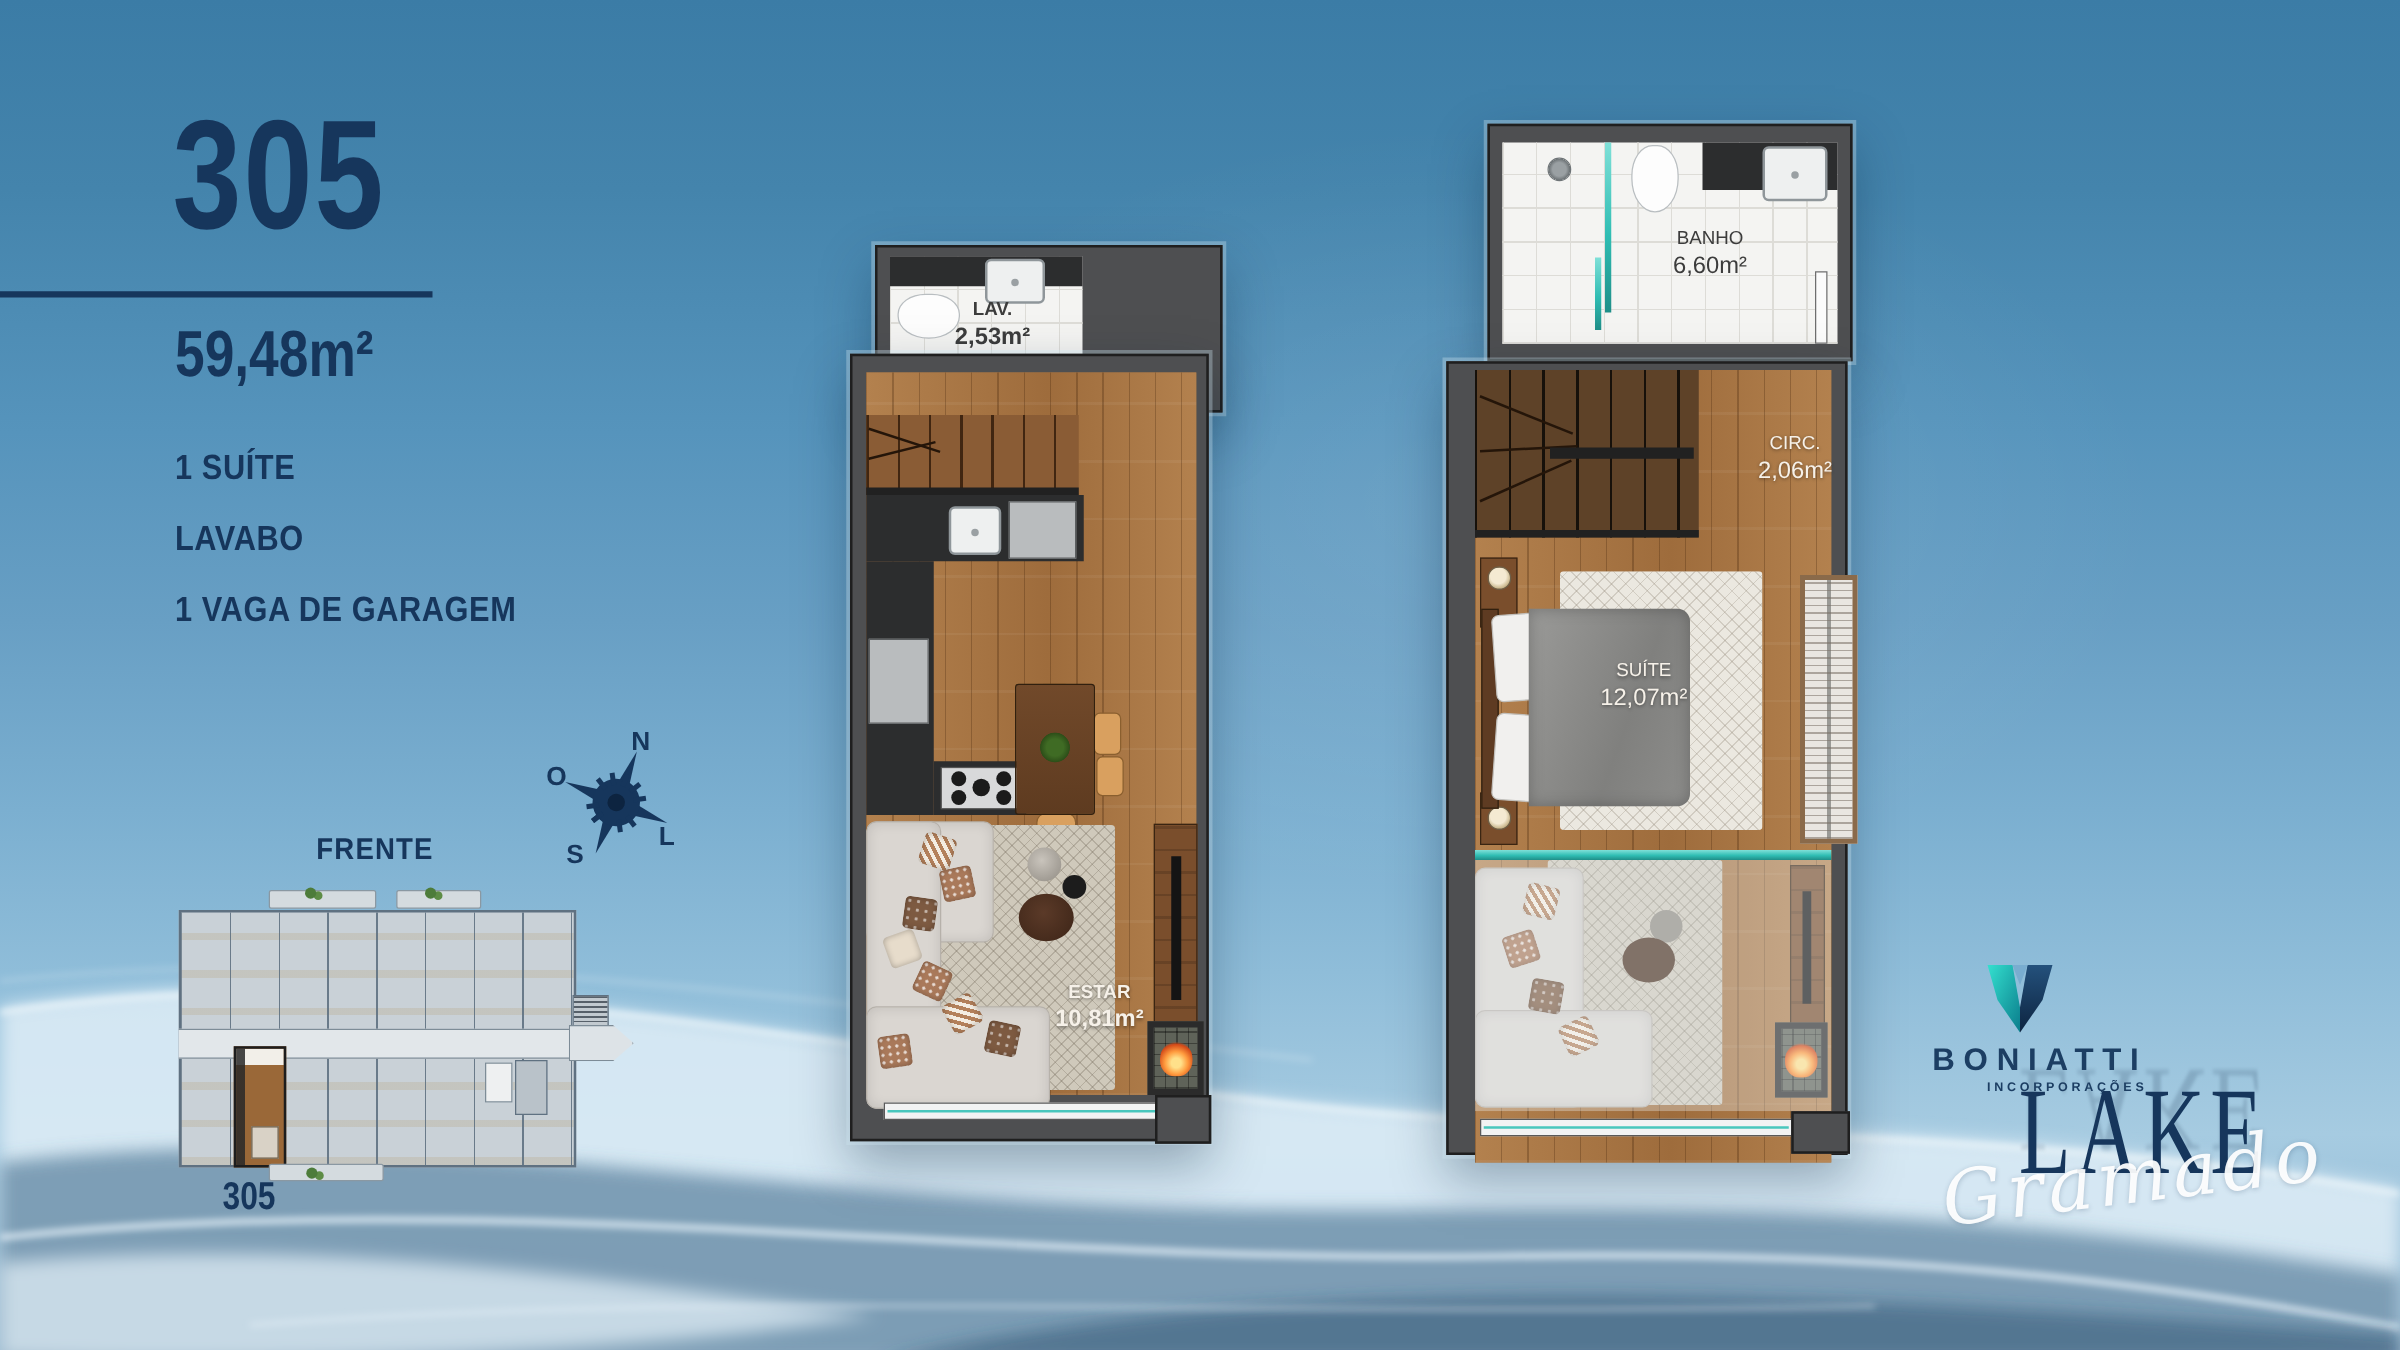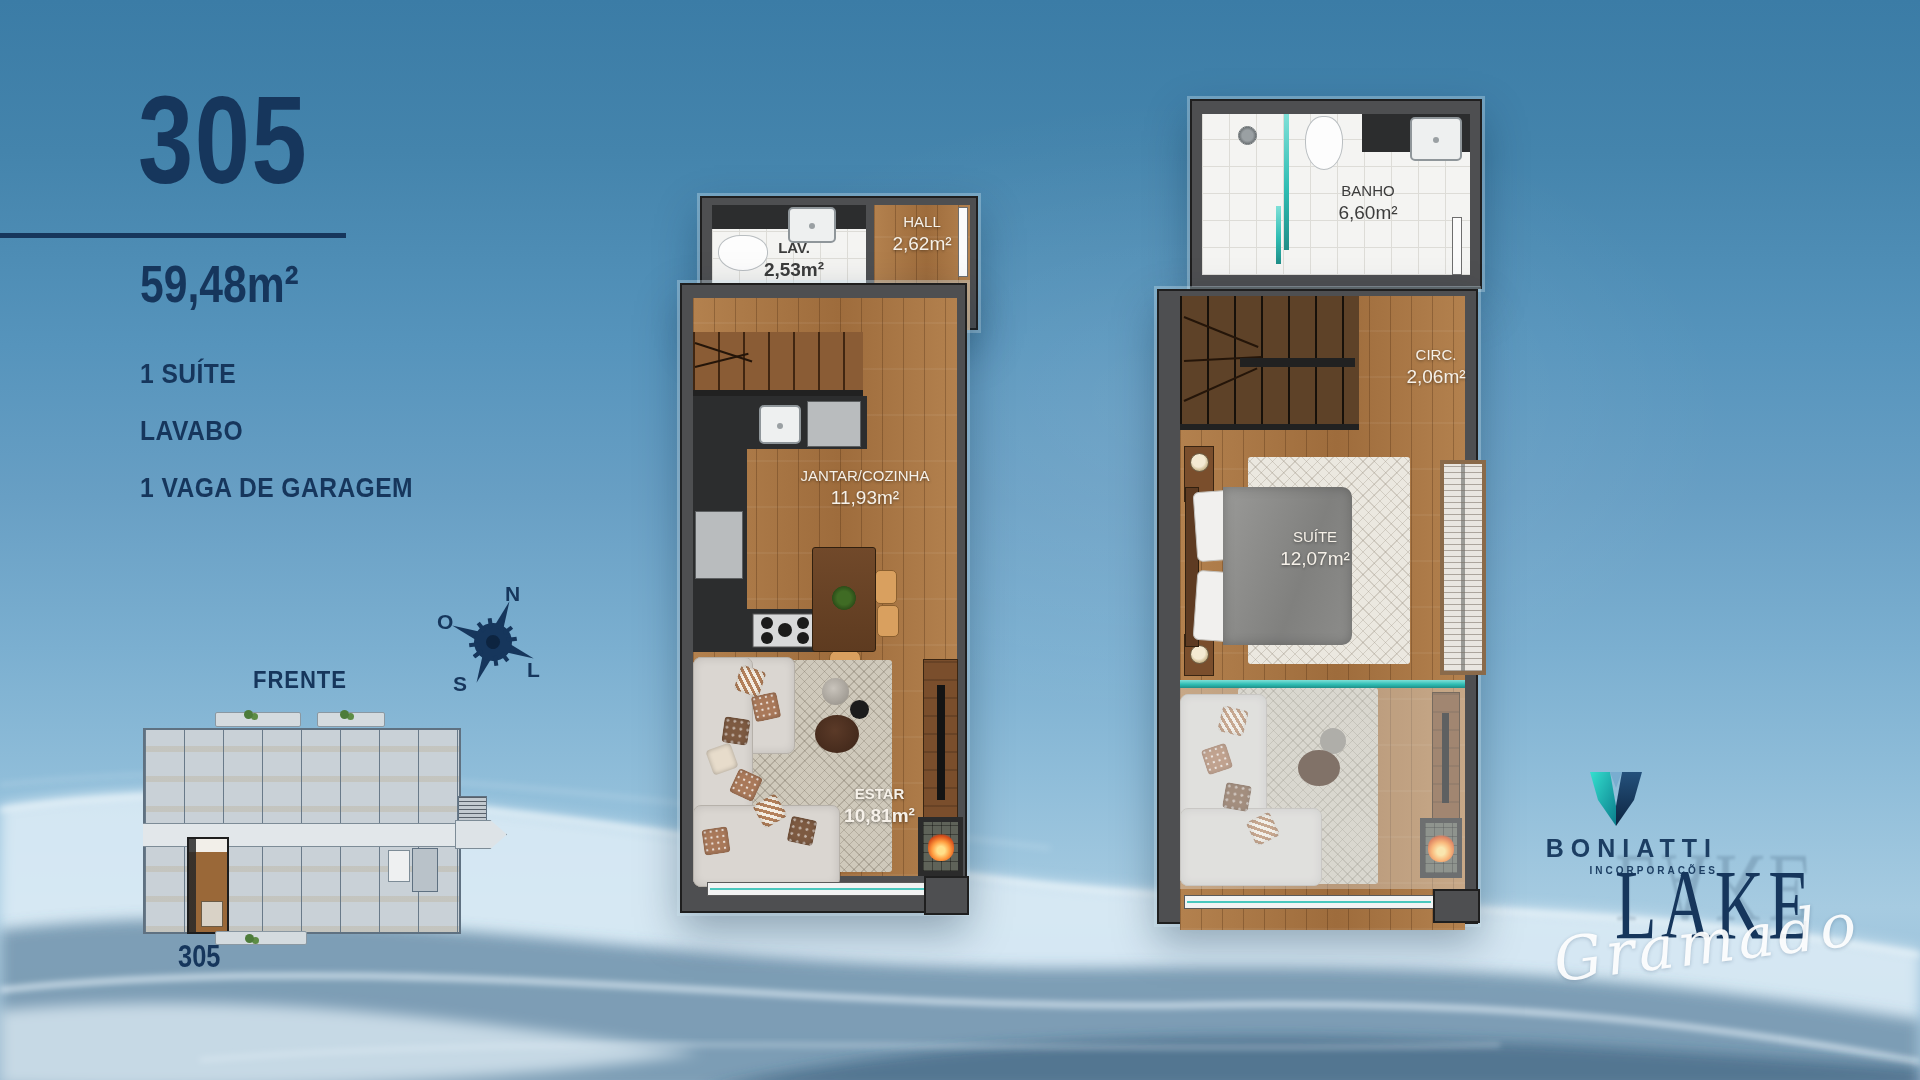--- a/index.html
+++ b/index.html
@@ -220,27 +220,20 @@
       <div class="abs tiles" style="left:10px;top:7px;width:154px;height:108px;">
         <div class="abs counter-dark" style="left:0;top:0;width:154px;height:24px;"></div>
         <div class="abs sink" style="left:76px;top:2px;width:44px;height:32px;"></div>
         <div class="abs toilet" style="left:6px;top:30px;width:48px;height:34px;"></div>
         <div class="room-label dark" style="left:20px;top:34px;width:124px;font-weight:bold;">
           <div class="rn">LAV.</div>
           <div class="ra">2,53m²</div>
         </div>
         <div class="abs door-leaf" style="left:88px;top:98px;width:60px;height:10px;"></div>
       </div>
-      <div class="abs wood" style="left:172px;top:7px;width:96px;height:125px;">
-        <div class="room-label" style="left:0;top:8px;width:96px;">
-          <div class="rn">HALL</div>
-          <div class="ra">2,62m²</div>
-        </div>
-        <div class="abs door-leaf" style="left:84px;top:2px;width:10px;height:70px;"></div>
-      </div>
     </div>
 
     <div class="abs wall plan" style="left:0;top:87px;width:287px;height:630px;">
       <div class="abs wood" style="left:11px;top:13px;width:264px;height:578px;">
 
         <div class="abs stairs1" style="left:0;top:34px;width:170px;height:64px;">
           <div class="stair-diag" style="left:2px;top:10px;width:60px;transform:rotate(18deg);"></div>
           <div class="stair-diag" style="left:2px;top:34px;width:55px;transform:rotate(-14deg);"></div>
           <div class="rail" style="left:0;bottom:0;width:170px;height:6px;"></div>
         </div>
@@ -286,24 +279,20 @@
         <div class="abs" style="left:129px;top:380px;width:27px;height:27px;border-radius:50%;background:radial-gradient(circle at 42% 38%,#c9c4bc,#918c84);"></div>
         <div class="abs" style="left:157px;top:402px;width:19px;height:19px;border-radius:50%;background:#1c1c1c;"></div>
         <div class="abs" style="left:122px;top:417px;width:44px;height:38px;border-radius:50%;background:radial-gradient(circle at 45% 40%,#5b3a28,#3c2417);"></div>
         <div class="abs tv-panel" style="left:230px;top:361px;width:33px;height:165px;">
           <div class="tv-bar" style="left:13px;top:25px;width:8px;height:115px;"></div>
         </div>
         <div class="abs fireplace" style="left:225px;top:519px;width:45px;height:59px;">
           <div class="flame"></div>
         </div>
 
-        <div class="room-label" style="left:72px;top:169px;width:200px;">
-          <div class="rn">JANTAR/COZINHA</div>
-          <div class="ra">11,93m²</div>
-        </div>
         <div class="room-label" style="left:119px;top:487px;width:135px;font-weight:bold;">
           <div class="rn">ESTAR</div>
           <div class="ra">10,81m²</div>
         </div>
       </div>
 
       <div class="abs window-band" style="left:25px;top:597px;width:220px;height:14px;"></div>
       <div class="abs wall" style="left:242px;top:591px;width:45px;height:39px;border-width:2px;"></div>
     </div>
   </div>

